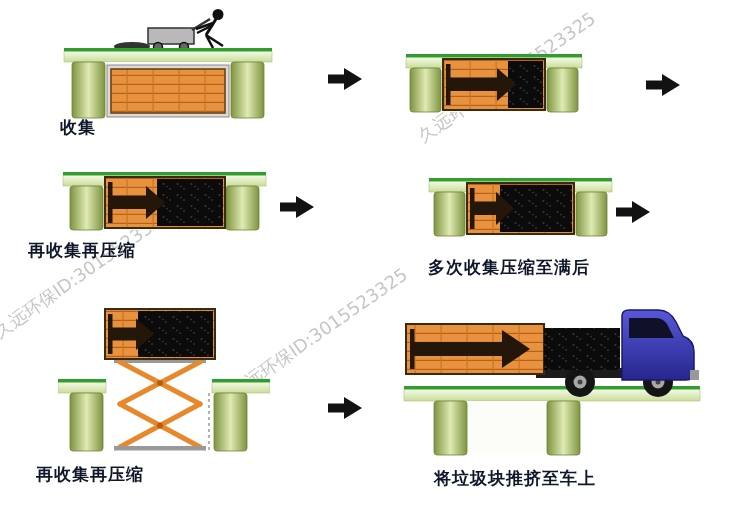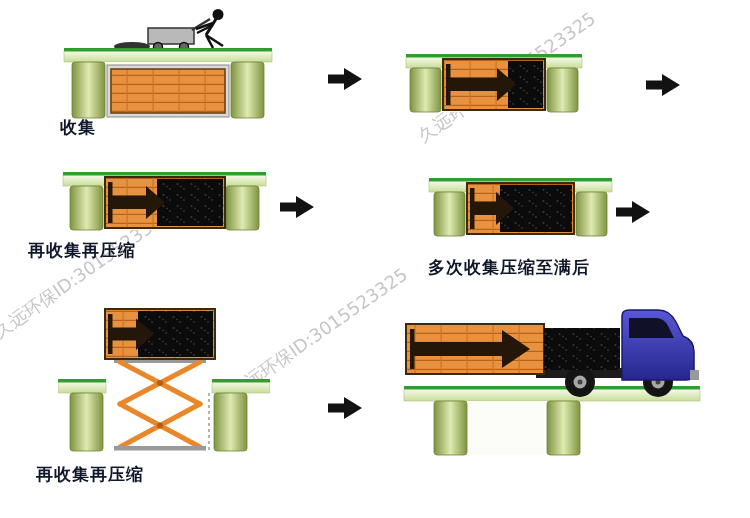--- a/index.html
+++ b/index.html
@@ -213,14 +213,15 @@
   <div class="arrow" style="left:328px; top:397px;">
     <svg viewBox="0 0 34 22" width="34" height="22">
         <path d="M0,6.5 H16 V0 L34,11 16,22 V15.5 H0 Z" fill="#121212"></path>
       </svg>
   </div>
 
   <div class="step-label" style="left:60px;  top:116px; width:170px;">收集</div>
   <div class="step-label" style="left:28px;  top:239px; width:205px;">再收集再压缩</div>
   <div class="step-label" style="left:428px; top:256px; width:200px;">多次收集压缩至满后</div>
   <div class="step-label" style="left:36px;  top:463px; width:200px;">再收集再压缩</div>
+  <div class="step-label" style="left:434px; top:467px; width:210px;">将垃圾块推挤至车上</div>
 
 </div>
 
 </body></html>

